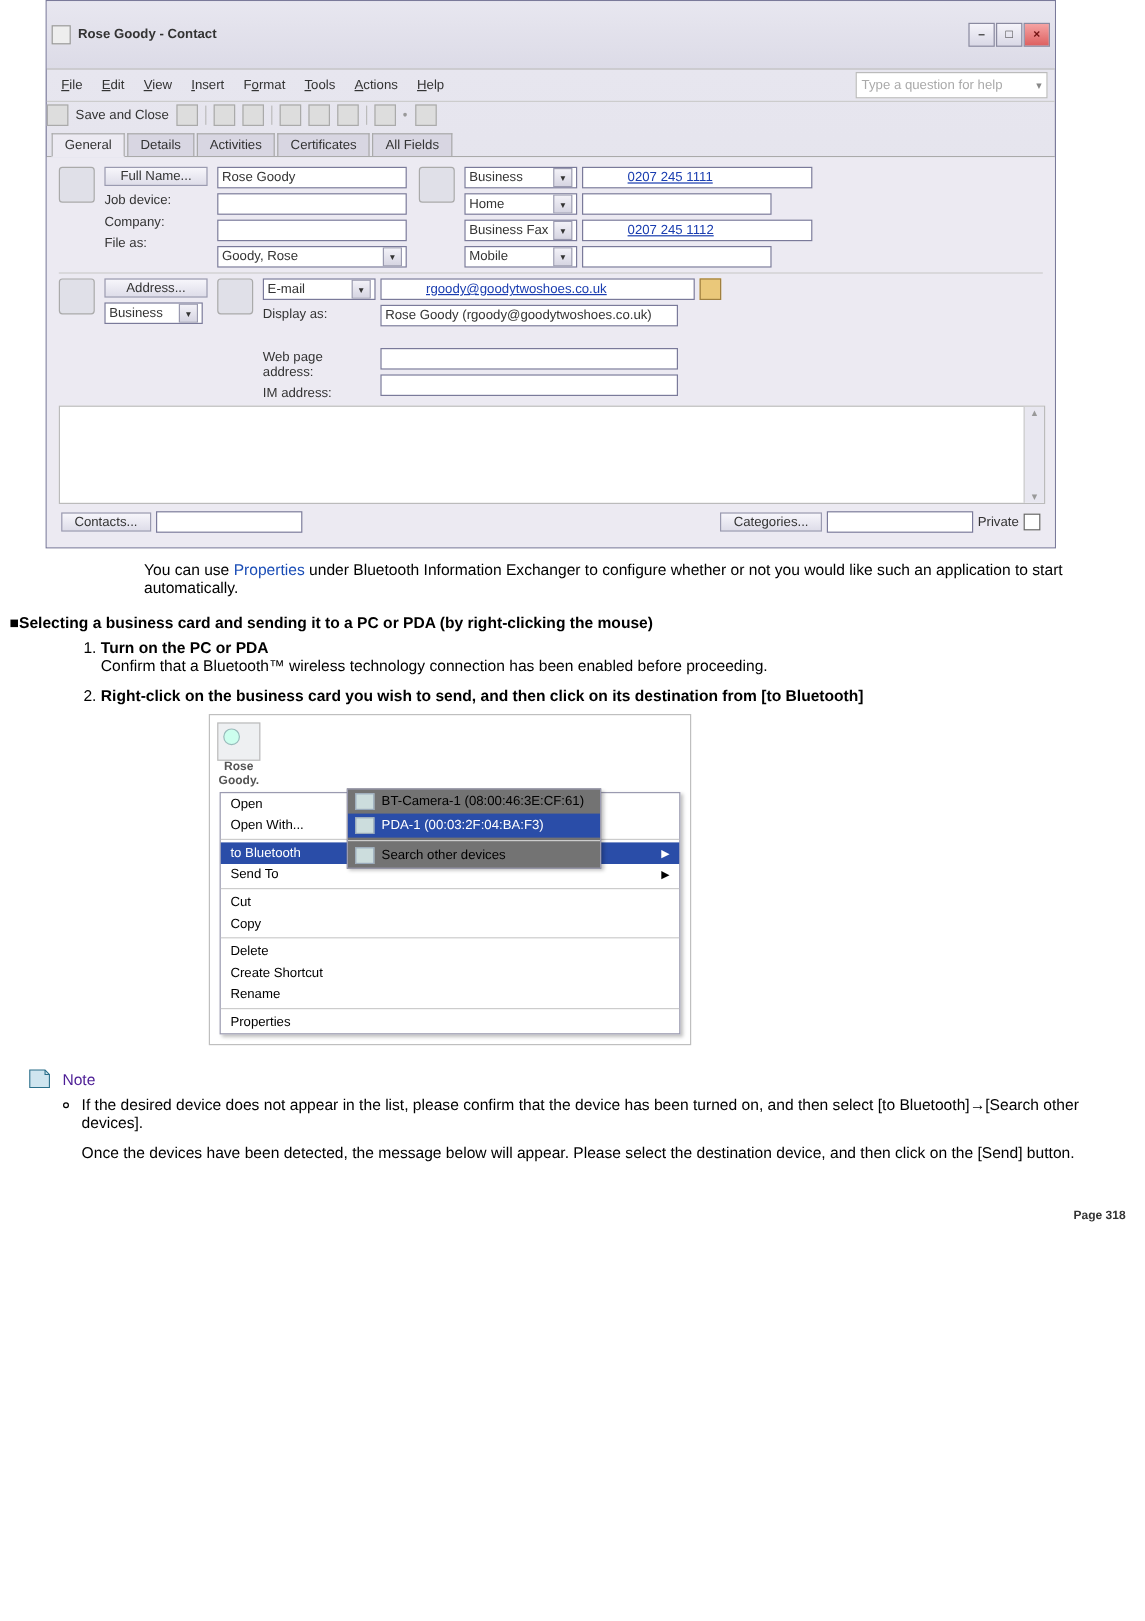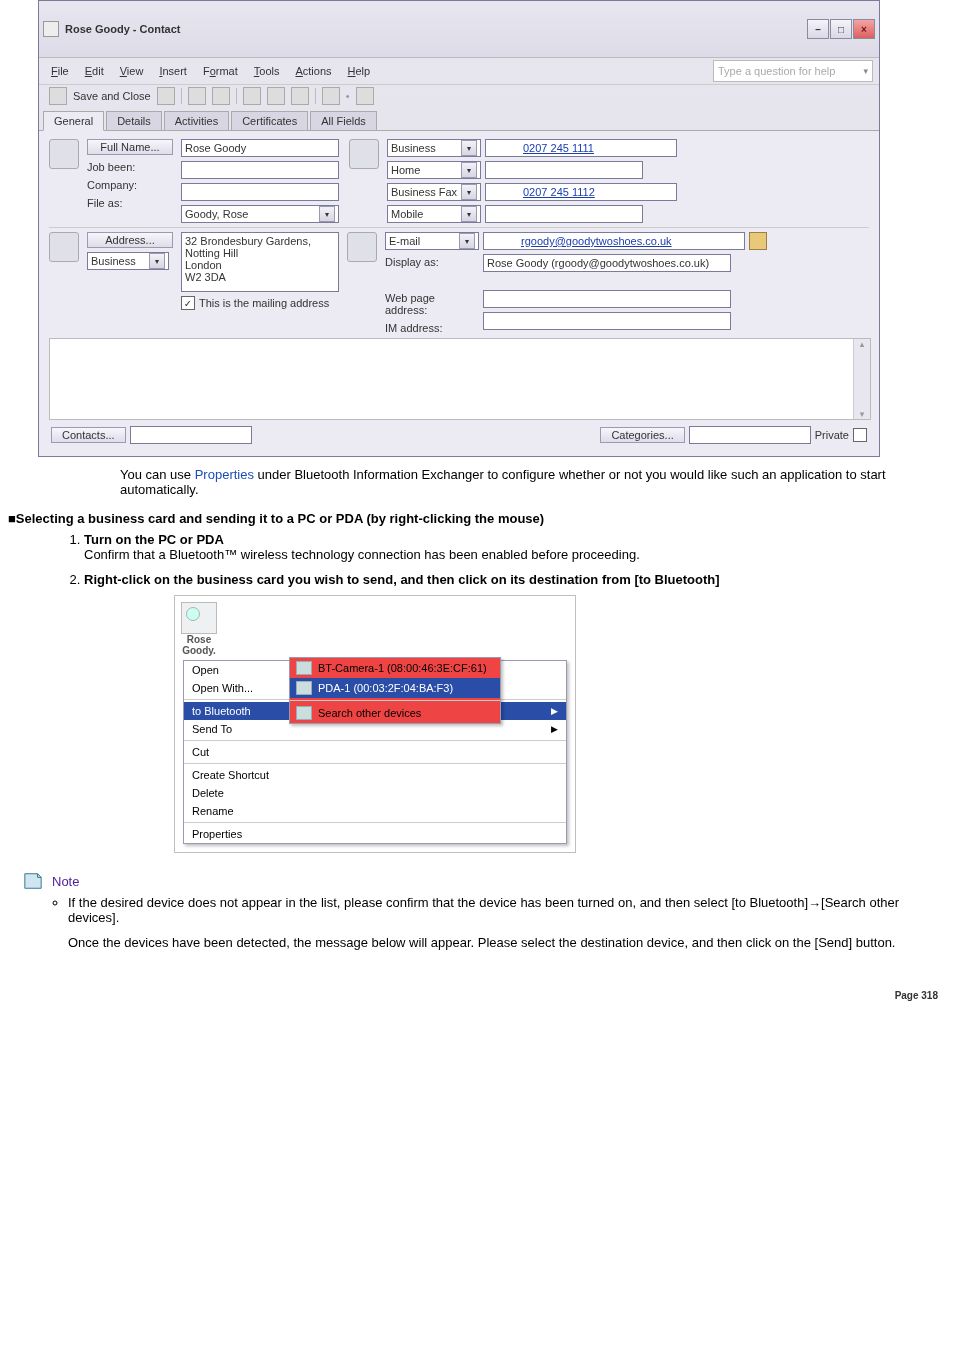--- a/index.html
+++ b/index.html
@@ -42,21 +42,21 @@
   .menubar { display: flex; align-items: center; padding: 2px 6px; gap:4px; }
   .menu-item { padding: 2px 6px; }
   .menu-item u { text-decoration: underline; }
   .help-box {
     margin-left: auto; width: 150px; height: 18px;
     border: 1px solid #bbb; background: #fff;
     color: #aaa; padding: 1px 4px; font-size: 11px;
     display:flex; align-items:center; justify-content:space-between;
   }
   .help-box .tri { font-size:9px; color:#888; }
-  .toolbar { display:flex; align-items:center; gap:6px; padding: 2px 10px; border-top:1px solid #ccc; }
+  .toolbar { display:flex; align-items:center; gap:6px; padding: 2px 0; border-top:1px solid #ccc; }
   .tb-icon { width:16px; height:16px; background:#ddd; border:1px solid #aaa; display:inline-block; }
   .tb-sep { width:1px; height:16px; background:#bbb; }
   .tabs { display:flex; gap:0; padding: 0 4px; border-bottom:1px solid #aaa; }
   .tab {
     padding:3px 10px; background:#d8d6e2; border:1px solid #aaa; border-bottom:none;
     margin-right:2px; margin-top:4px; font-size:11px;
   }
   .tab.active { background:#eceaf2; border-bottom:1px solid #eceaf2; margin-bottom:-1px; }
   .wincontent { background:#eceaf2; padding:8px 10px 6px 10px; }
   .row { display:flex; align-items:flex-start; gap:8px; margin-bottom:4px; }
@@ -109,21 +109,21 @@
   .vc-pic::after{ content:""; position:absolute; left:4px; top:4px; width:12px; height:12px; border:1px solid #9bb; border-radius:50%; background:#cfe; }
   .ctx-menu {
     margin:0 8px 8px 8px; background:#fff; border:1px solid #9a9ab0;
     box-shadow:2px 2px 3px rgba(0,0,0,0.25);
   }
   .cm-row { padding:3px 8px; display:flex; align-items:center; justify-content:space-between; font-size:11px;}
   .cm-row.hl { background:#2a4da8; color:#fff; }
   .cm-sep { height:1px; background:#ccc; margin:2px 0; }
   .cm-arrow { font-size:9px; }
   .submenu {
-    position:absolute; left:205px; top:62px; background:#ef4444; border:1px solid #9a9ab0;
+    position:absolute; left:205px; top:62px; background:#737373; border:1px solid #9a9ab0;
     box-shadow:2px 2px 3px rgba(0,0,0,0.25); width:210px;
   }
   .sm-row { padding:3px 6px; font-size:11px; display:flex; align-items:center; gap:6px; }
   .sm-row.hl { background:#2a4da8; color:#fff; }
   .sm-ico { width:14px; height:12px; background:#cdd; border:1px solid #9ab; display:inline-block; }
   .ctx-outer { position:relative; }
 
   .note-row { display:flex; align-items:center; gap:8px; margin:18px 0 4px 14px; }
   .note-ico { width:22px; height:20px; display:inline-block; }
   .note-ico svg { width:22px; height:20px; }
@@ -189,21 +189,21 @@
       <div class="tab">Certificates</div>
       <div class="tab">All Fields</div>
     </div>
 
     <div class="wincontent">
 
       <div class="row">
         <div class="icon-sm"></div>
         <div class="col" style="width:86px">
           <span class="btn-lbl">Full Name...</span>
-          <span class="lbl">Job been:</span>
+          <span class="lbl">Job device:</span>
           <span class="lbl">Company:</span>
           <span class="lbl">File as:</span>
         </div>
         <div class="col" style="width:160px">
           <span class="inp" style="width:150px">Rose Goody</span>
           <span class="inp" style="width:150px"></span>
           <span class="inp" style="width:150px"></span>
           <span class="inp dd" style="width:150px">
             <span>Goody, Rose</span>
               <span class="dd-arr">▾</span>
@@ -240,30 +240,20 @@
       <div style="height:1px;background:#ccc;margin:4px 0"></div>
 
       <div class="row">
         <div class="icon-sm"></div>
         <div class="col" style="width:86px">
           <span class="btn-lbl">Address...</span>
           <span class="inp dd" style="width:74px">
             <span>Business</span>
               <span class="dd-arr">▾</span>
           </span>
-        </div>
-        <div class="col">
-          <div class="multiline">32  Brondesbury Gardens,
-Notting Hill
-London
-W2 3DA</div>
-          <div class="chk">
-            <span class="chk-box">✓</span>
-            <span>This is the mailing address</span>
-          </div>
         </div>
 
         <div class="icon-sm"></div>
         <div class="col" style="width:90px">
           <span class="inp dd" style="width:86px">
               <span>E-mail</span>
               <span class="dd-arr">▾</span>
             </span>
           <span class="lbl">Display as:</span>
           <div style="height:14px"></div>
@@ -333,23 +323,24 @@
             <div class="cm-row hl">
               <span>to Bluetooth</span>
                 <span class="cm-arrow">▶</span>
             </div>
             <div class="cm-row">
               <span>Send To</span>
                 <span class="cm-arrow">▶</span>
             </div>
             <div class="cm-sep"></div>
             <div class="cm-row">Cut</div>
+            <div class="cm-row">Copy</div>
             <div class="cm-sep"></div>
+            <div class="cm-row">Delete</div>
             <div class="cm-row">Create Shortcut</div>
-            <div class="cm-row">Delete</div>
             <div class="cm-row">Rename</div>
             <div class="cm-sep"></div>
             <div class="cm-row">Properties</div>
           </div>
         </div>
         <div class="submenu">
           <div class="sm-row">
               <span class="sm-ico"></span>
               <span>BT-Camera-1 (08:00:46:3E:CF:61)</span>
             </div>

